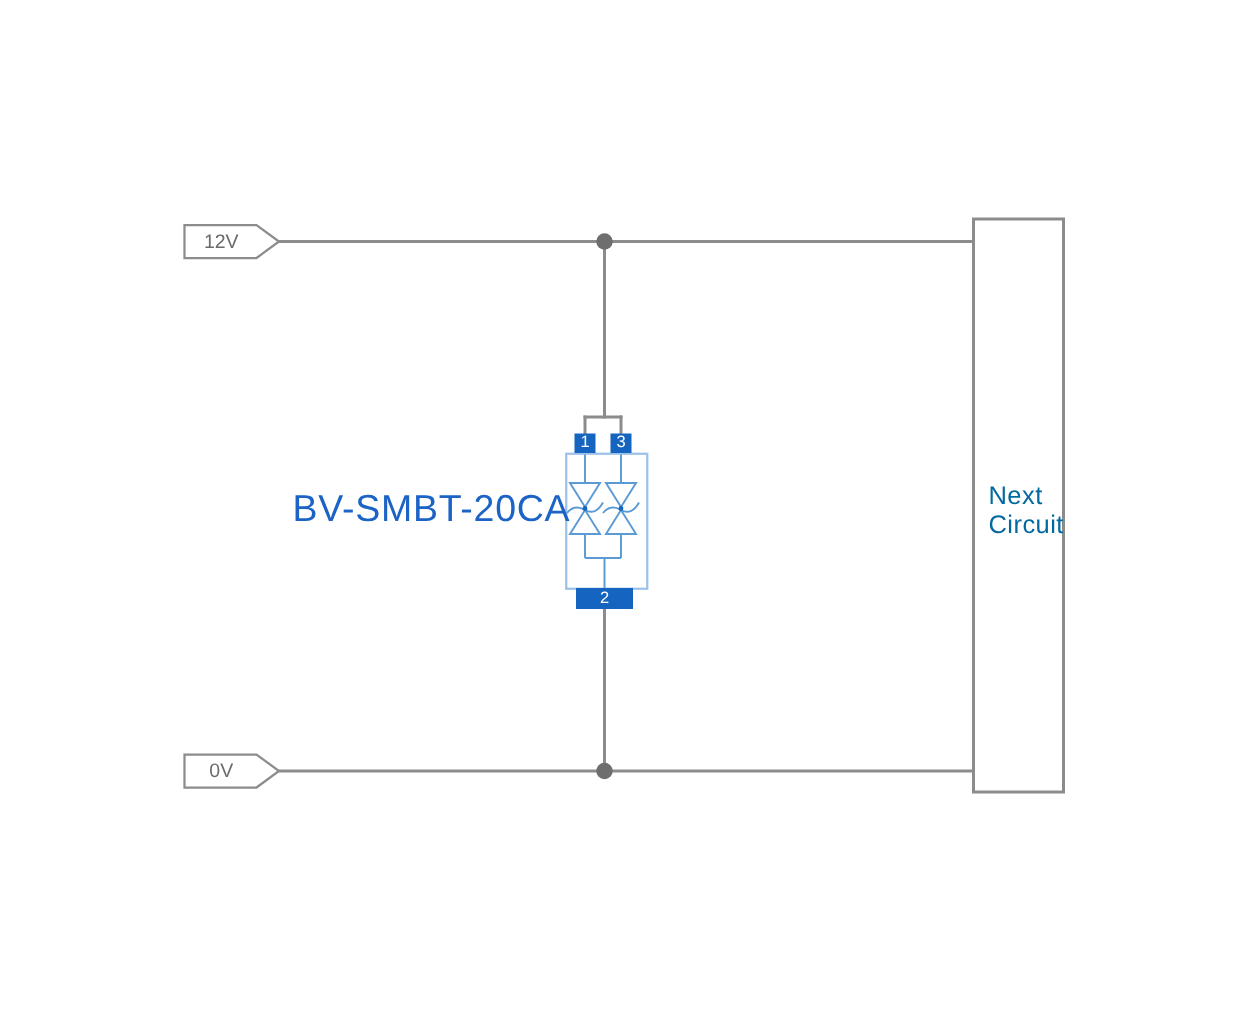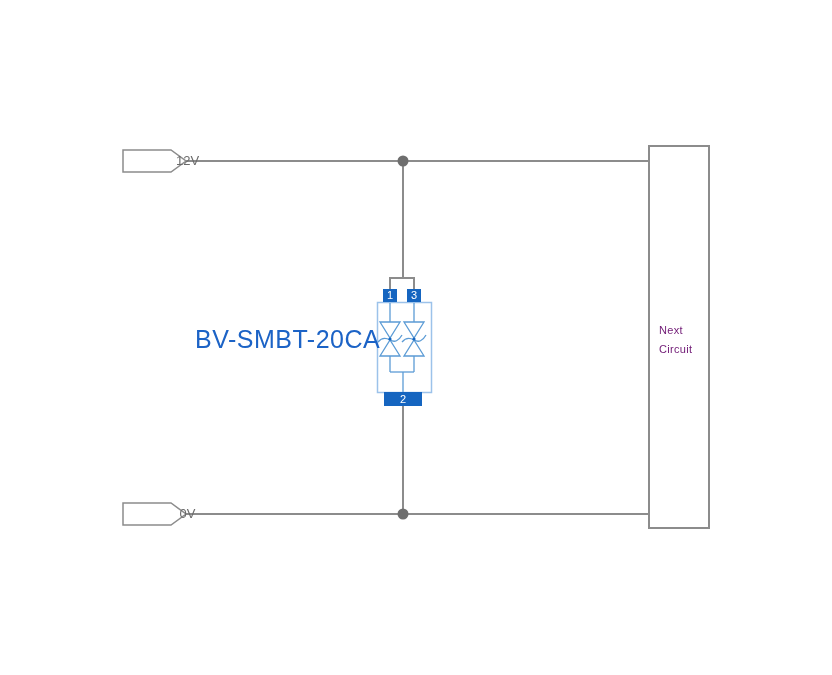--- a/index.html
+++ b/index.html
@@ -21,21 +21,20 @@
     top: 0;
   }
   .txt {
     position: absolute;
     color: #6b6b6b;
     font-size: 13px;
     text-align: center;
     line-height: 22px;
     user-select: none;
     white-space: nowrap;
-    padding-left: 40px;
   }
   .rail-label {
     left: 123px;
     width: 49px;
     height: 22px;
   }
   #rail-label-12v { top: 150px; }
   #rail-label-0v  { top: 503px; text-align: center; }
   #component-label {
     position: absolute;
@@ -55,22 +54,22 @@
     line-height: 13px;
     white-space: nowrap;
   }
   #pin1-label { left: 383px; top: 289px; width: 14px; height: 13px; }
   #pin3-label { left: 407px; top: 289px; width: 14px; height: 13px; }
   #pin2-label { left: 384px; top: 392px; width: 38px; height: 14px; line-height: 14px; }
   #next-circuit-label {
     position: absolute;
     left: 659px;
     top: 321px;
-    color: #701a75;
-    font-size: 11px;
+    color: #0369a1;
+    font-size: 17px;
     line-height: 19px;
     letter-spacing: 0.3px;
     white-space: nowrap;
   }
 </style>
 </head>
 <body>
 
 <div id="canvas">
 

